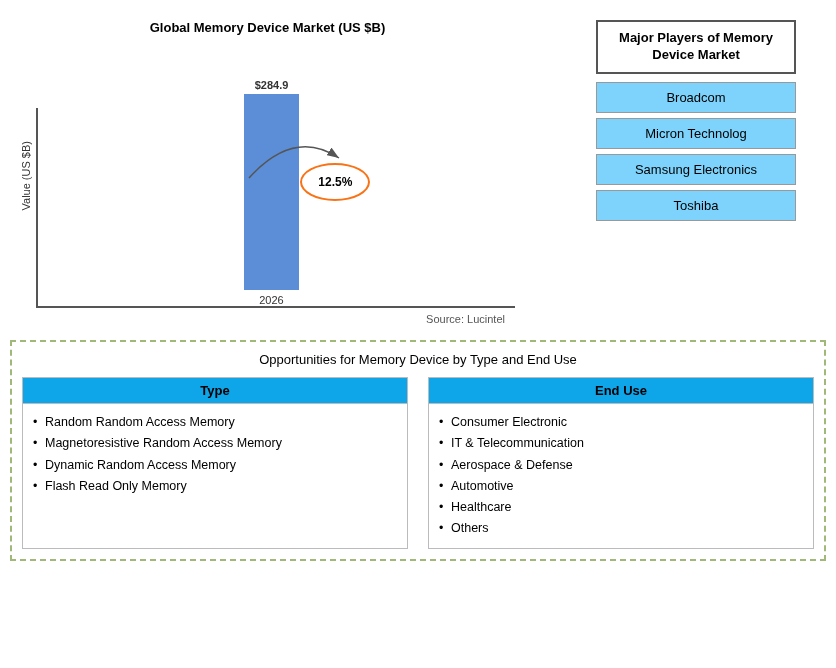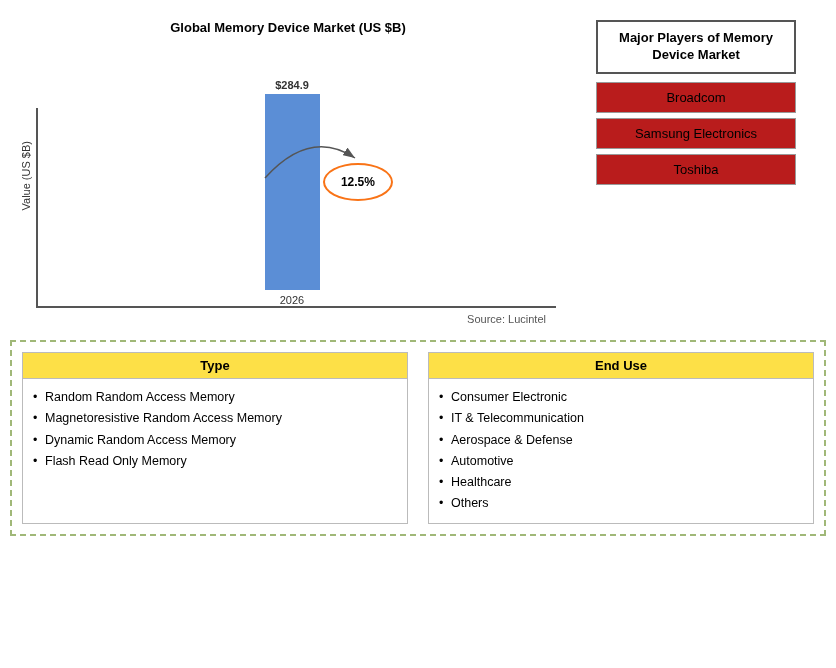--- a/index.html
+++ b/index.html
@@ -15,20 +15,21 @@
       min-height: 668px;
       display: flex;
       flex-direction: column;
       padding: 10px;
     }
     .top-section {
       display: flex;
       flex-direction: row;
       width: 100%;
       height: 320px;
+      gap: 41px;
     }
     
     .chart-area {
       flex: 1;
       display: flex;
       flex-direction: column;
       align-items: center;
       padding: 10px 10px 5px 10px;
       position: relative;
     }
@@ -136,21 +137,21 @@
       margin-bottom: 8px;
       line-height: 1.3;
     }
     .player-item {
       border: 1.5px solid #999;
       width: 200px;
       text-align: center;
       padding: 7px 10px;
       margin-bottom: 5px;
       font-size: 13px;
-      background: #b91c1c;
+      background: #7dd3fc;
     }
 
     
     .bottom-section {
       border: 2px dashed #a0b878;
       margin-top: 10px;
       padding: 10px;
     }
     .bottom-title {
       text-align: center;
@@ -160,21 +161,21 @@
     .bottom-columns {
       display: flex;
       flex-direction: row;
       gap: 20px;
     }
     .column-box {
       flex: 1;
       border: 1.5px solid #bbb;
     }
     .column-header {
-      background: #fde047;
+      background: #0ea5e9;
       text-align: center;
       padding: 5px;
       font-size: 13px;
       font-weight: bold;
       border-bottom: 1.5px solid #bbb;
     }
     .column-content {
       padding: 8px 10px;
     }
     .column-content ul {
@@ -224,27 +225,29 @@
             <div class="bar-label">2026</div>
           </div>
         </div>
       </div>
       <div class="source-text">Source: Lucintel</div>
     </div>
 
     <div class="players-area">
       <div class="players-title-box">Major Players of Memory Device Market</div>
       <div class="player-item">Broadcom</div>
+      <div class="player-item">Micron Technolog</div>
       <div class="player-item">Samsung Electronics</div>
       <div class="player-item">Toshiba</div>
     </div>
 
   </div>
 
   <div class="bottom-section">
+    <div class="bottom-title">Opportunities for Memory Device by Type and End Use</div>
     <div class="bottom-columns">
 
       <div class="column-box">
         <div class="column-header">Type</div>
         <div class="column-content">
           <ul>
             <li>Random Random Access Memory</li>
             <li>Magnetoresistive Random Access Memory</li>
             <li>Dynamic Random Access Memory</li>
             <li>Flash Read Only Memory</li>

